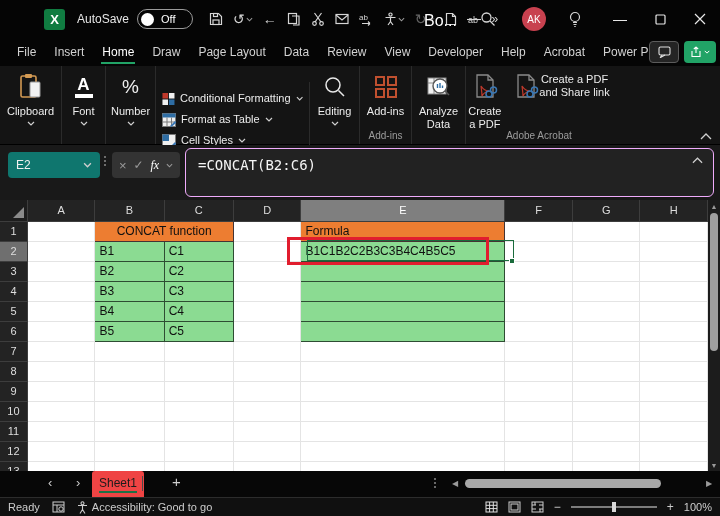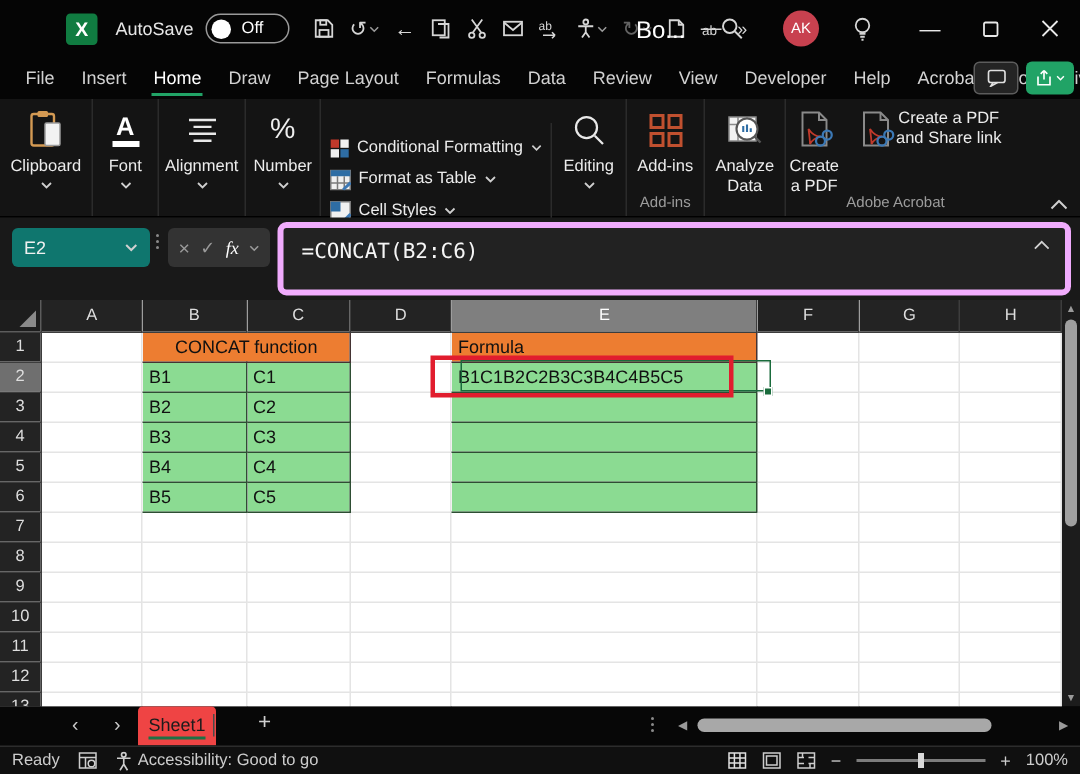--- a/index.html
+++ b/index.html
@@ -52,21 +52,21 @@
   
   #formularow { position:absolute; left:0; top:145px; width:720px; height:55px; background:#191919; }
   .namebox { position:absolute; left:8px; top:7px; width:92px; height:26px; background:#0f766e; border-radius:4px; display:flex; align-items:center; padding:0 8px; }
   .namebox .nb-val { font-size:12px; color:#f0f0f0; flex:1; }
   .vdots { position:absolute; left:104px; top:11px; display:flex; flex-direction:column; gap:2px; }
   .vdots i { width:2px; height:2px; background:#8a8a8a; border-radius:50%; }
   .fxbox { position:absolute; left:112px; top:7px; width:68px; height:26px; background:#333; border-radius:4px; display:flex; align-items:center; justify-content:space-evenly; }
   .fx-x { color:#9a9a9a; font-size:13px; }
   .fx-check { color:#9a9a9a; font-size:12px; }
   .fx-fx { color:#fff; font-size:12px; font-style:italic; font-family:"Liberation Serif",serif; }
-  .formula-input { position:absolute; left:185px; top:3px; right:6px; height:49px; background:#222; border:4px solid #f0abfc; border-radius:6px; padding:7px 12px; }
+  .formula-input { position:absolute; left:185px; top:3px; right:6px; height:49px; background:#222; border:1px solid #f0abfc; border-radius:6px; padding:7px 12px; }
   .formula-text { font-family:"DejaVu Sans Mono",monospace; font-size:14px; color:#f5f5f5; }
   .fb-collapse { position:absolute; right:10px; top:8px; }
 
   
   #grid { position:relative; position:absolute; left:0; top:200px; width:708px; height:271px; background:#fff; overflow:hidden; }
   #grid table { border-collapse:collapse; table-layout:fixed; }
   #grid th, #grid td { overflow:hidden; white-space:nowrap; }
   th.ch { height:21px; background:#232323; color:#dedede; font-size:11px; font-weight:normal; border-right:1px solid #3d3d3d; border-bottom:1px solid #3d3d3d; }
   th.ch.sel { background:#7f7f7f; color:#fff; }
   th.rh { width:28px; height:20px; background:#232323; color:#dedede; font-size:11px; font-weight:normal; border-bottom:1px solid #3d3d3d; border-right:1px solid #3d3d3d; }
@@ -219,21 +219,20 @@
       </div>
   </div>
 </div>
 
 <div id="tabsrow">
   <span class="rtab" style="margin-left:8px;">File</span>
   <span class="rtab">Insert</span>
   <span class="rtab active">Home</span>
   <span class="rtab">Draw</span>
   <span class="rtab">Page Layout</span>
-  <span class="rtab">Formulas</span>
   <span class="rtab">Data</span>
   <span class="rtab">Review</span>
   <span class="rtab">View</span>
   <span class="rtab">Developer</span>
   <span class="rtab">Help</span>
   <span class="rtab">Acrobat</span>
   <span class="rtab">Power Pivot</span>
   <div class="tabs-right">
     <div class="comment-btn">
         <svg width="13" height="12" viewBox="0 0 13 12" fill="none" stroke="#e0e0e0" stroke-width="1.1">
@@ -265,31 +264,20 @@
     <div class="glabel">Clipboard</div>
     <svg class="gchev" width="8" height="5" viewBox="0 0 8 5" fill="none" stroke="#cfcfcf" stroke-width="1.2">
         <path d="M1 1l3 3 3-3"></path>
       </svg>
   </div>
   <div class="rgroup" style="width:44px;">
     <div class="big-icon">
         <div class="fontA">A<div class="bar"></div></div>
       </div>
     <div class="glabel">Font</div>
-    <svg class="gchev" width="8" height="5" viewBox="0 0 8 5" fill="none" stroke="#cfcfcf" stroke-width="1.2">
-        <path d="M1 1l3 3 3-3"></path>
-      </svg>
-  </div>
-  <div class="rgroup" style="width:58px;">
-    <div class="big-icon">
-        <svg width="22" height="18" viewBox="0 0 22 18" stroke="#e8e8e8" stroke-width="1.6">
-          <path d="M2 2h18M5 6.6h12M2 11.2h18M5 15.8h12"></path>
-        </svg>
-      </div>
-    <div class="glabel">Alignment</div>
     <svg class="gchev" width="8" height="5" viewBox="0 0 8 5" fill="none" stroke="#cfcfcf" stroke-width="1.2">
         <path d="M1 1l3 3 3-3"></path>
       </svg>
   </div>
   <div class="rgroup" style="width:50px;">
     <div class="big-icon pct">%</div>
     <div class="glabel">Number</div>
     <svg class="gchev" width="8" height="5" viewBox="0 0 8 5" fill="none" stroke="#cfcfcf" stroke-width="1.2">
         <path d="M1 1l3 3 3-3"></path>
       </svg>

